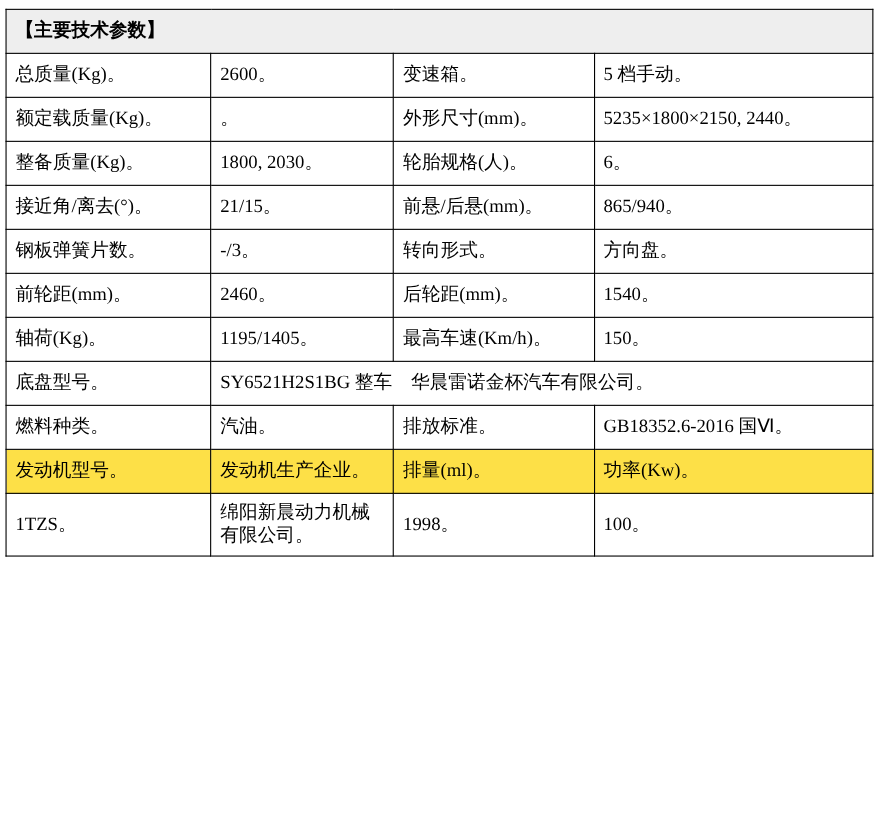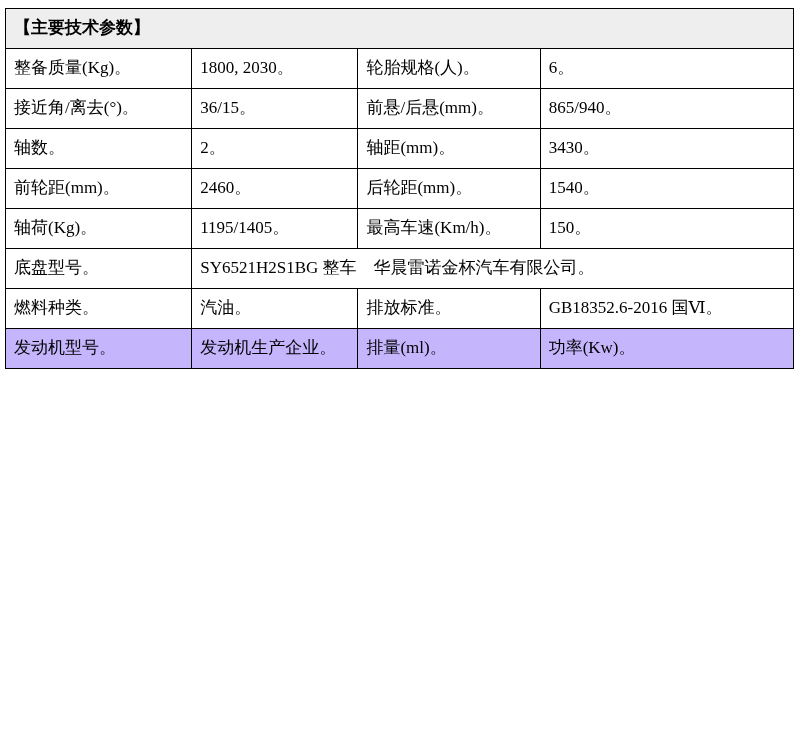--- a/index.html
+++ b/index.html
@@ -12,20 +12,21 @@
     height: 753px;
     font-family: "Liberation Serif", "DejaVu Serif", serif;
     color: #000000;
     overflow: hidden;
   }
   .page {
     position: relative;
     width: 800px;
     height: 576px;
     box-sizing: border-box;
+    font-family: Liberation Serif, serif;
   }
   .top-strip {
     height: 8px;
     width: 100%;
     background: #ffffff;
   }
   table.spec {
     border-collapse: collapse;
     width: 789px;
     margin-left: 5px;
@@ -41,21 +42,21 @@
     word-break: break-all;
   }
   .title-row td {
     background: #eeeeee;
     font-weight: bold;
     font-size: 18px;
     padding-top: 8px;
     padding-bottom: 9px;
   }
   .shaded td {
-    background: #c4b5fd;
+    background: #fde047;
   }
   .c1 { width: 186px; }
   .c2 { width: 166px; }
   .c3 { width: 182px; }
   .c4 { width: 253px; }
   .tall td {
     height: 62px;
     vertical-align: top;
     padding-top: 8px;
   }
@@ -79,43 +80,55 @@
         <col class="c2">
         <col class="c3">
         <col class="c4">
     </colgroup>
     <tbody>
       <tr class="title-row">
         <td colspan="4">【主要技术参数】</td>
       </tr>
 
 
+      <tr>
+        <td>总质量(Kg)。</td>
+        <td>2600。</td>
+        <td>变速箱。</td>
+        <td>5 档手动。</td>
+      </tr>
 
+      <tr>
+        <td>额定载质量(Kg)。</td>
+        <td>。</td>
+        <td>外形尺寸(mm)。</td>
+        <td>5235×1800×2150, 2440。</td>
+      </tr>
 
       <tr>
         <td>整备质量(Kg)。</td>
         <td>1800, 2030。</td>
         <td>轮胎规格(人)。</td>
         <td>6。</td>
       </tr>
 
       <tr>
         <td>接近角/离去(°)。</td>
-        <td>36/15。</td>
+        <td>21/15。</td>
         <td>前悬/后悬(mm)。</td>
         <td>865/940。</td>
       </tr>
 
+      <tr>
+        <td>钢板弹簧片数。</td>
+        <td>-/3。</td>
+        <td>转向形式。</td>
+        <td>方向盘。</td>
+      </tr>
 
-      <tr>
-        <td>轴数。</td>
-        <td>2。</td>
-        <td>轴距(mm)。</td>
-        <td>3430。</td>
-      </tr>
 
 
       <tr>
         <td>前轮距(mm)。</td>
         <td>2460。</td>
         <td>后轮距(mm)。</td>
         <td>1540。</td>
       </tr>
 
       <tr>
@@ -137,15 +150,22 @@
         <td>GB18352.6-2016 国Ⅵ。</td>
       </tr>
 
       <tr class="shaded">
         <td>发动机型号。</td>
         <td>发动机生产企业。</td>
         <td>排量(ml)。</td>
         <td>功率(Kw)。</td>
       </tr>
 
+      <tr class="tall">
+        <td>1TZS。</td>
+        <td class="multiline">绵阳新晨动力机械
+有限公司。</td>
+        <td>1998。</td>
+        <td>100。</td>
+      </tr>
     </tbody>
   </table>
 </div>
 
 </body></html>

